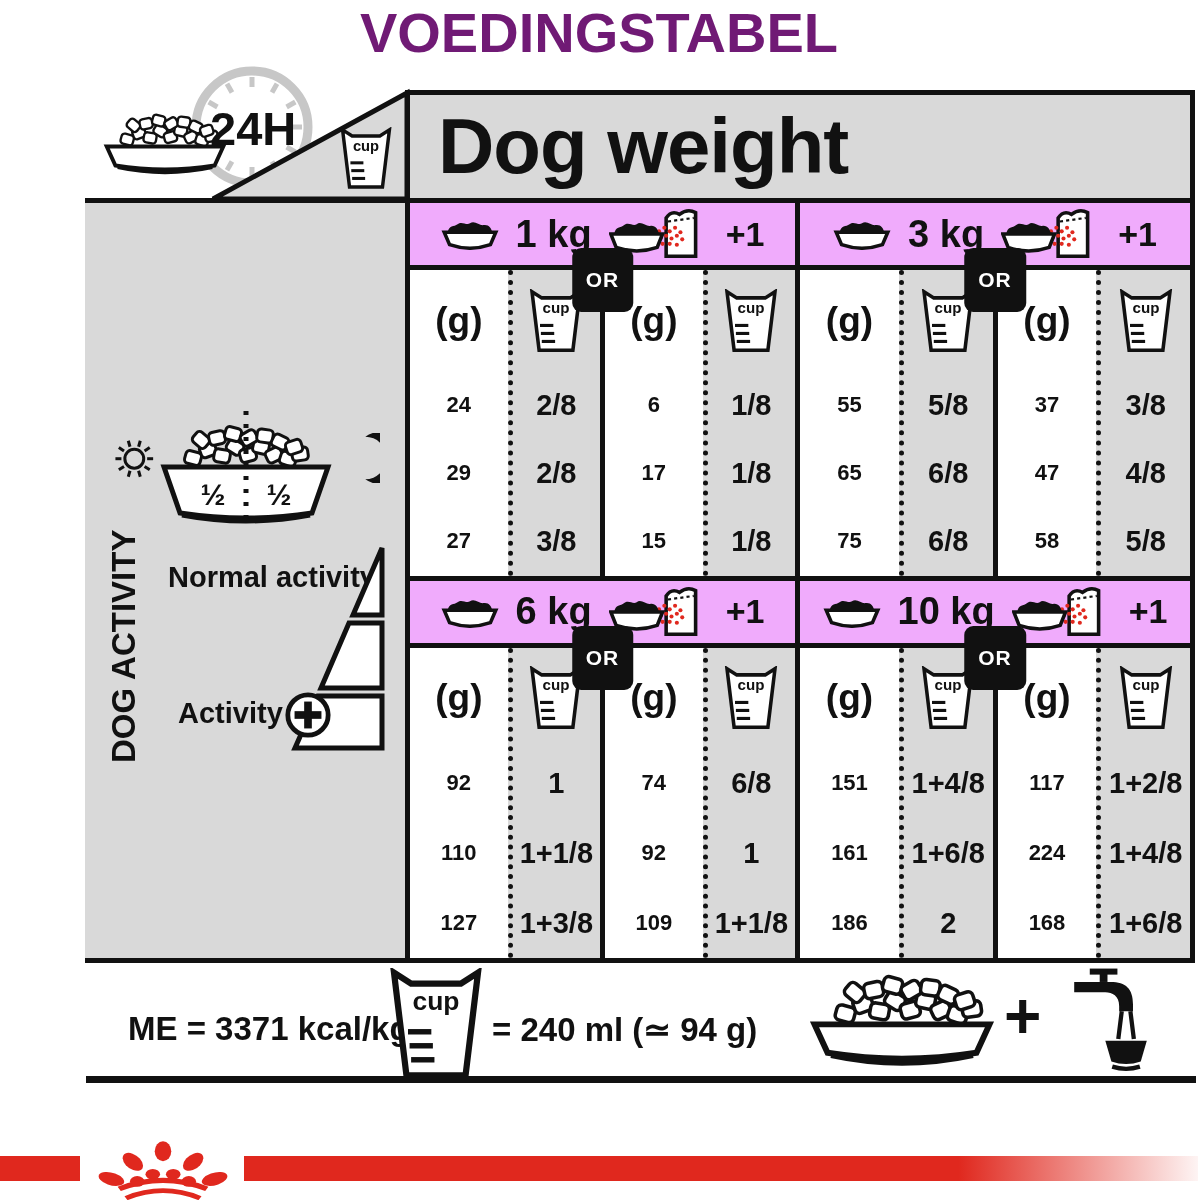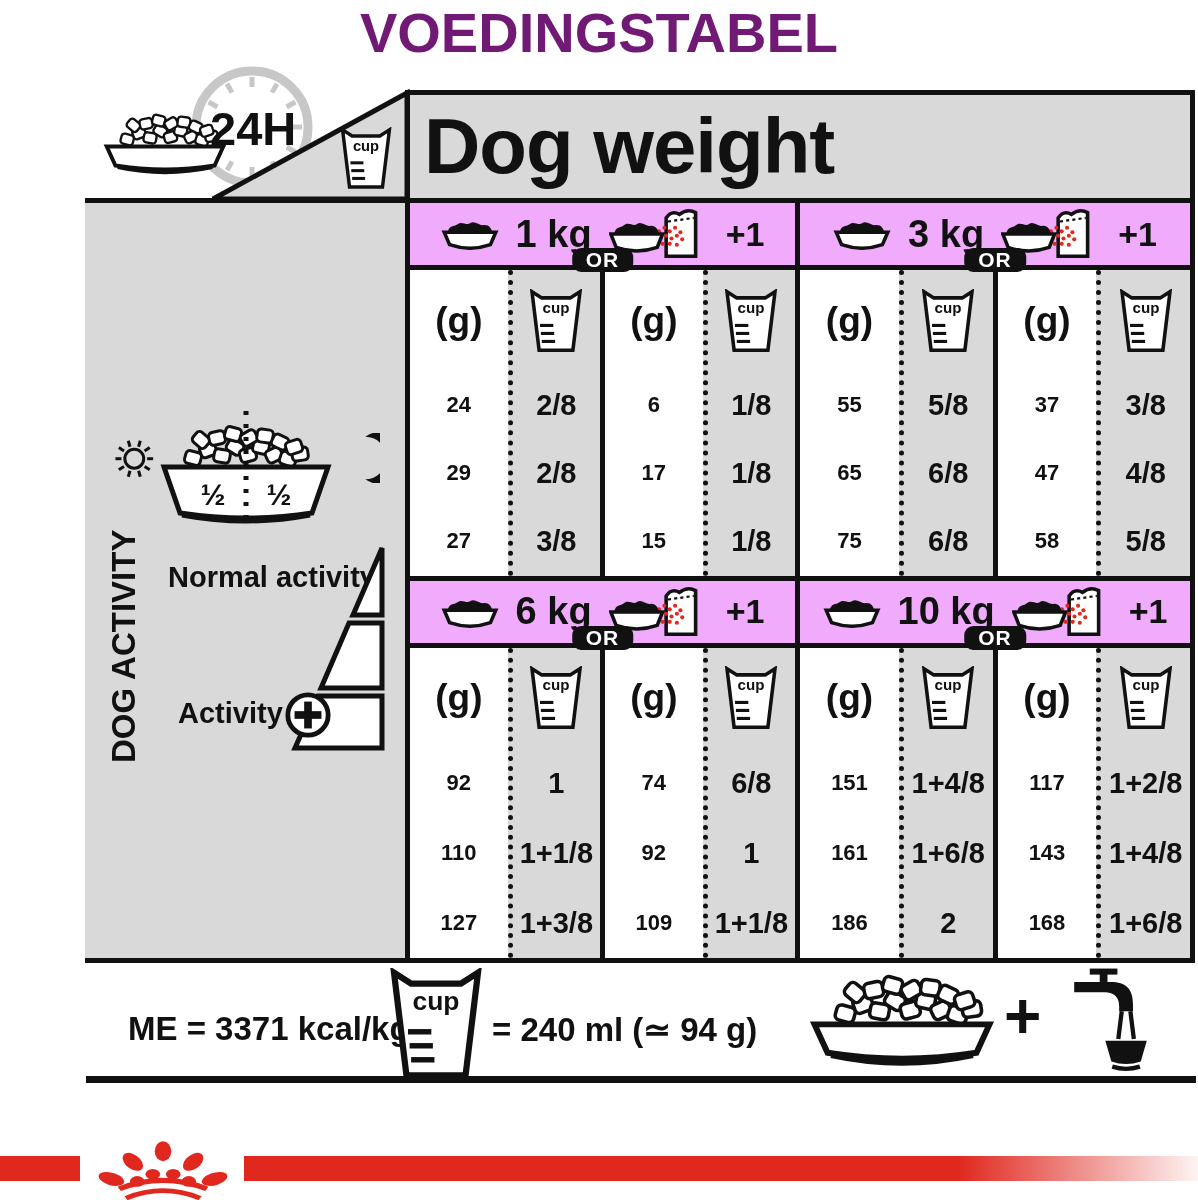--- a/index.html
+++ b/index.html
@@ -11,21 +11,21 @@
   #title{top:0;left:0;width:100%;text-align:center;font-size:56px;font-weight:800;color:#701a75;letter-spacing:0}
 
   
   #kibble-bowl-top{left:102px;top:110px;width:126px;height:70px}
   #clock{left:186px;top:61px;width:132px;height:132px}
   #h24{left:210px;top:101px;font-size:47px;font-weight:800}
   #diag{left:203px;top:86px;width:207px;height:118px}
   #tri-cup{left:340px;top:127px;width:52px;height:63px}
 
   
-  #hdr{left:405px;top:90px;width:790px;height:113px;background:#d9d9d9;border:5px solid #111;display:flex;align-items:center;padding-left:14px;font-size:78px;font-weight:700;letter-spacing:-1px}
+  #hdr{left:405px;top:90px;width:790px;height:113px;background:#d9d9d9;border:5px solid #111;display:flex;align-items:center;padding-left:28px;font-size:78px;font-weight:700;letter-spacing:-1px}
 
   
   #sidebar{left:85px;top:198px;width:320px;height:765px;background:#d9d9d9;border-top:5px solid #111;border-bottom:5px solid #111}
   #sun{left:27px;top:226px;width:48px;height:56px}
   #halfbowl{left:71px;top:206px;width:180px;height:122px}
   #moon{left:259px;top:230px;width:36px;height:50px}
   #axis-label{left:20px;top:560px;width:212px;height:44px;font-size:33px;font-weight:800;transform-origin:0 0;transform:rotate(-90deg);white-space:nowrap}
   #normal-act{left:83px;top:358px;font-size:29px;font-weight:700}
   #act-label{left:93px;top:494px;font-size:29px;font-weight:700}
   #ramp{left:195px;top:337px;width:115px;height:215px}
@@ -34,21 +34,21 @@
   
   #table{left:405px;top:198px;width:790px;height:765px;border:5px solid #111;background:#fff;display:grid;grid-template-columns:1fr 1fr;grid-template-rows:1fr 1fr}
   .group{position:relative;display:flex;flex-direction:column;min-width:0}
   .group.br{border-right:5px solid #111}
   .group.bb{border-bottom:5px solid #111}
   .ghead{height:67px;border-bottom:5px solid #111;background:#f0abfc;display:flex;align-items:center;justify-content:center;gap:17px;position:relative}
   .wlabel{font-size:38px;font-weight:800;white-space:nowrap}
   .plus1{font-size:34px;font-weight:800}
   .bowl-s{width:58px;height:32px}
   .bowlp{width:100px;height:56px}
-  .or{position:absolute;left:50%;top:45px;transform:translateX(-50%);background:#111;color:#fff;font-size:21px;font-weight:800;padding:0 14px;border-radius:9px;z-index:4;letter-spacing:1px}
+  .or{position:absolute;left:50%;top:45px;transform:translateX(-50%);background:#111;color:#fff;font-size:21px;font-weight:800;padding:20px 14px;border-radius:9px;z-index:4;letter-spacing:1px}
   .gbody{flex:1;display:flex;min-height:0}
   .gcol{flex:104;display:flex;flex-direction:column;align-items:stretch;min-width:0}
   .gcol.cupcol{flex:93;background:#d9d9d9}
   .sep-dot{border-left:5px dotted #111}
   .sep-solid{border-left:5px solid #111}
   .colhead{height:101px;display:flex;align-items:center;justify-content:center;font-size:37px;font-weight:800}
   .cup-sm{width:54px;height:64px}
   .cell{flex:1;display:flex;align-items:center;justify-content:center;font-size:22px;font-weight:800}
   .cupcol .cell{font-size:29px}
 
@@ -423,21 +423,21 @@
               <text class="cuptext" x="30" y="27">cup</text>
             </svg>
         </div>
         <div class="cell">1+4/8</div>
         <div class="cell">1+6/8</div>
         <div class="cell">2</div>
       </div>
       <div class="gcol sep-solid">
         <div class="colhead">(g)</div>
         <div class="cell">117</div>
-        <div class="cell">143</div>
+        <div class="cell">224</div>
         <div class="cell">168</div>
       </div>
       <div class="gcol cupcol sep-dot">
         <div class="colhead">
           <svg class="cup-sm" viewBox="0 0 60 72">
               <use href="#cupShape"></use>
               <text class="cuptext" x="30" y="27">cup</text>
             </svg>
         </div>
         <div class="cell">1+2/8</div>

